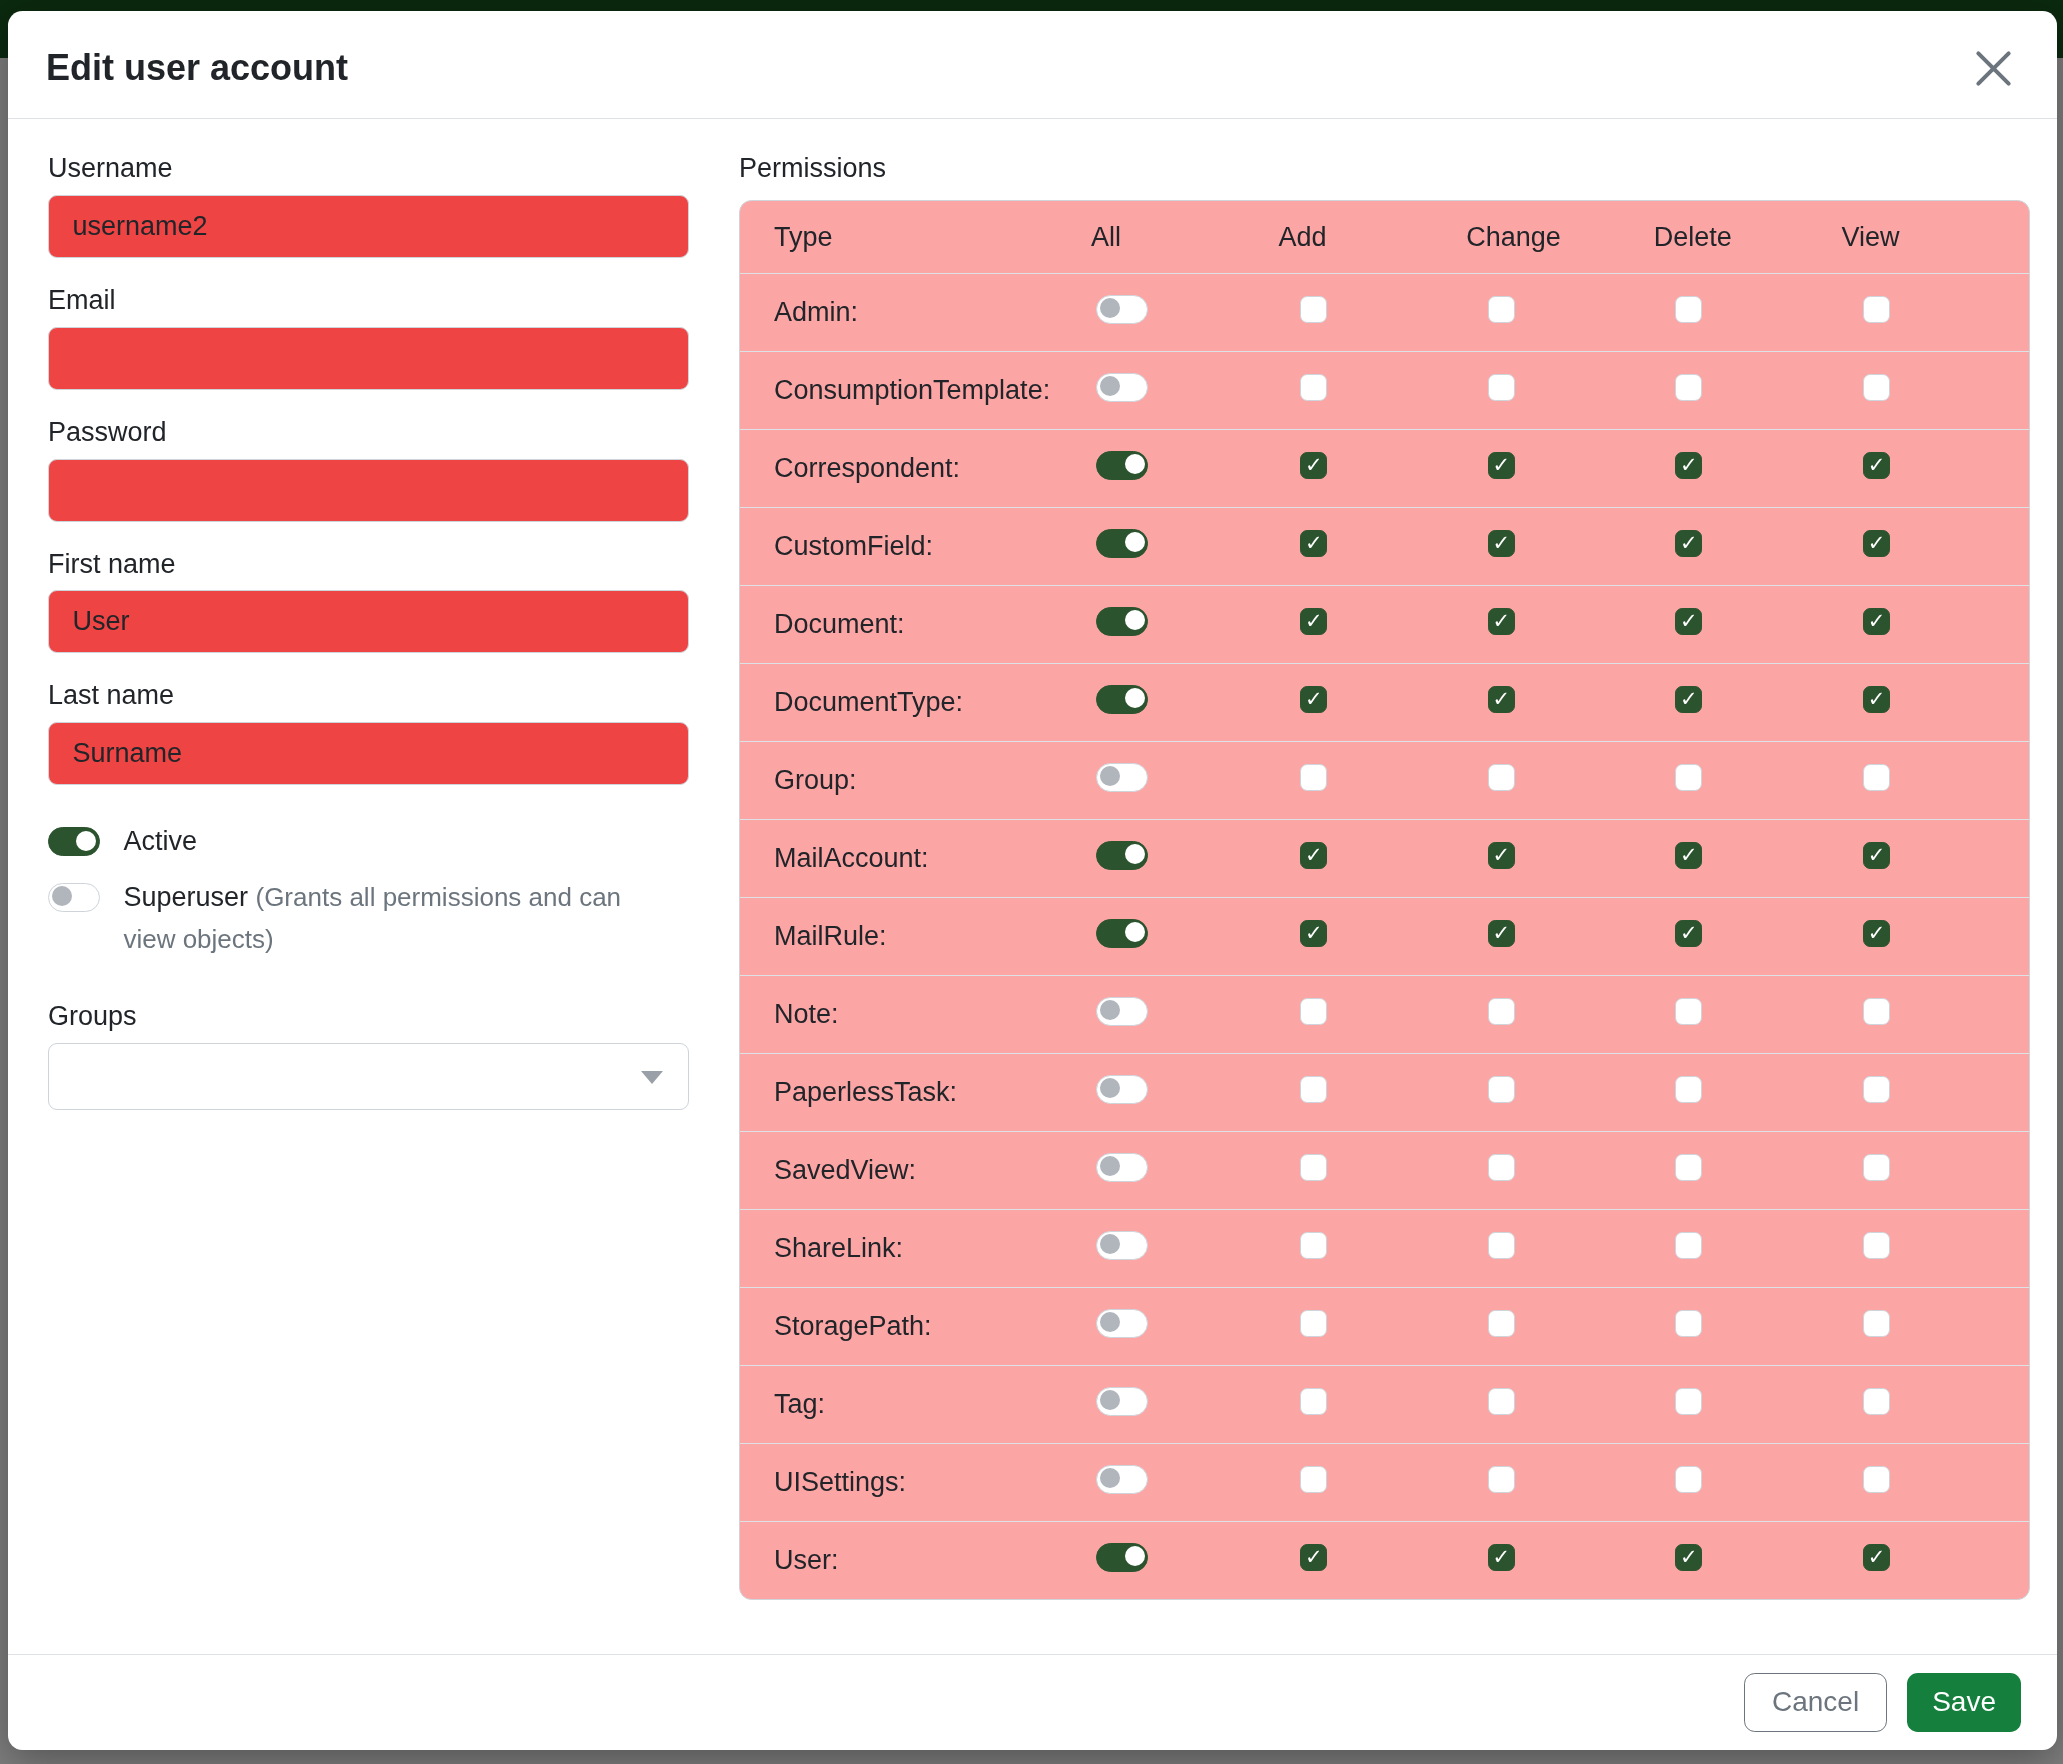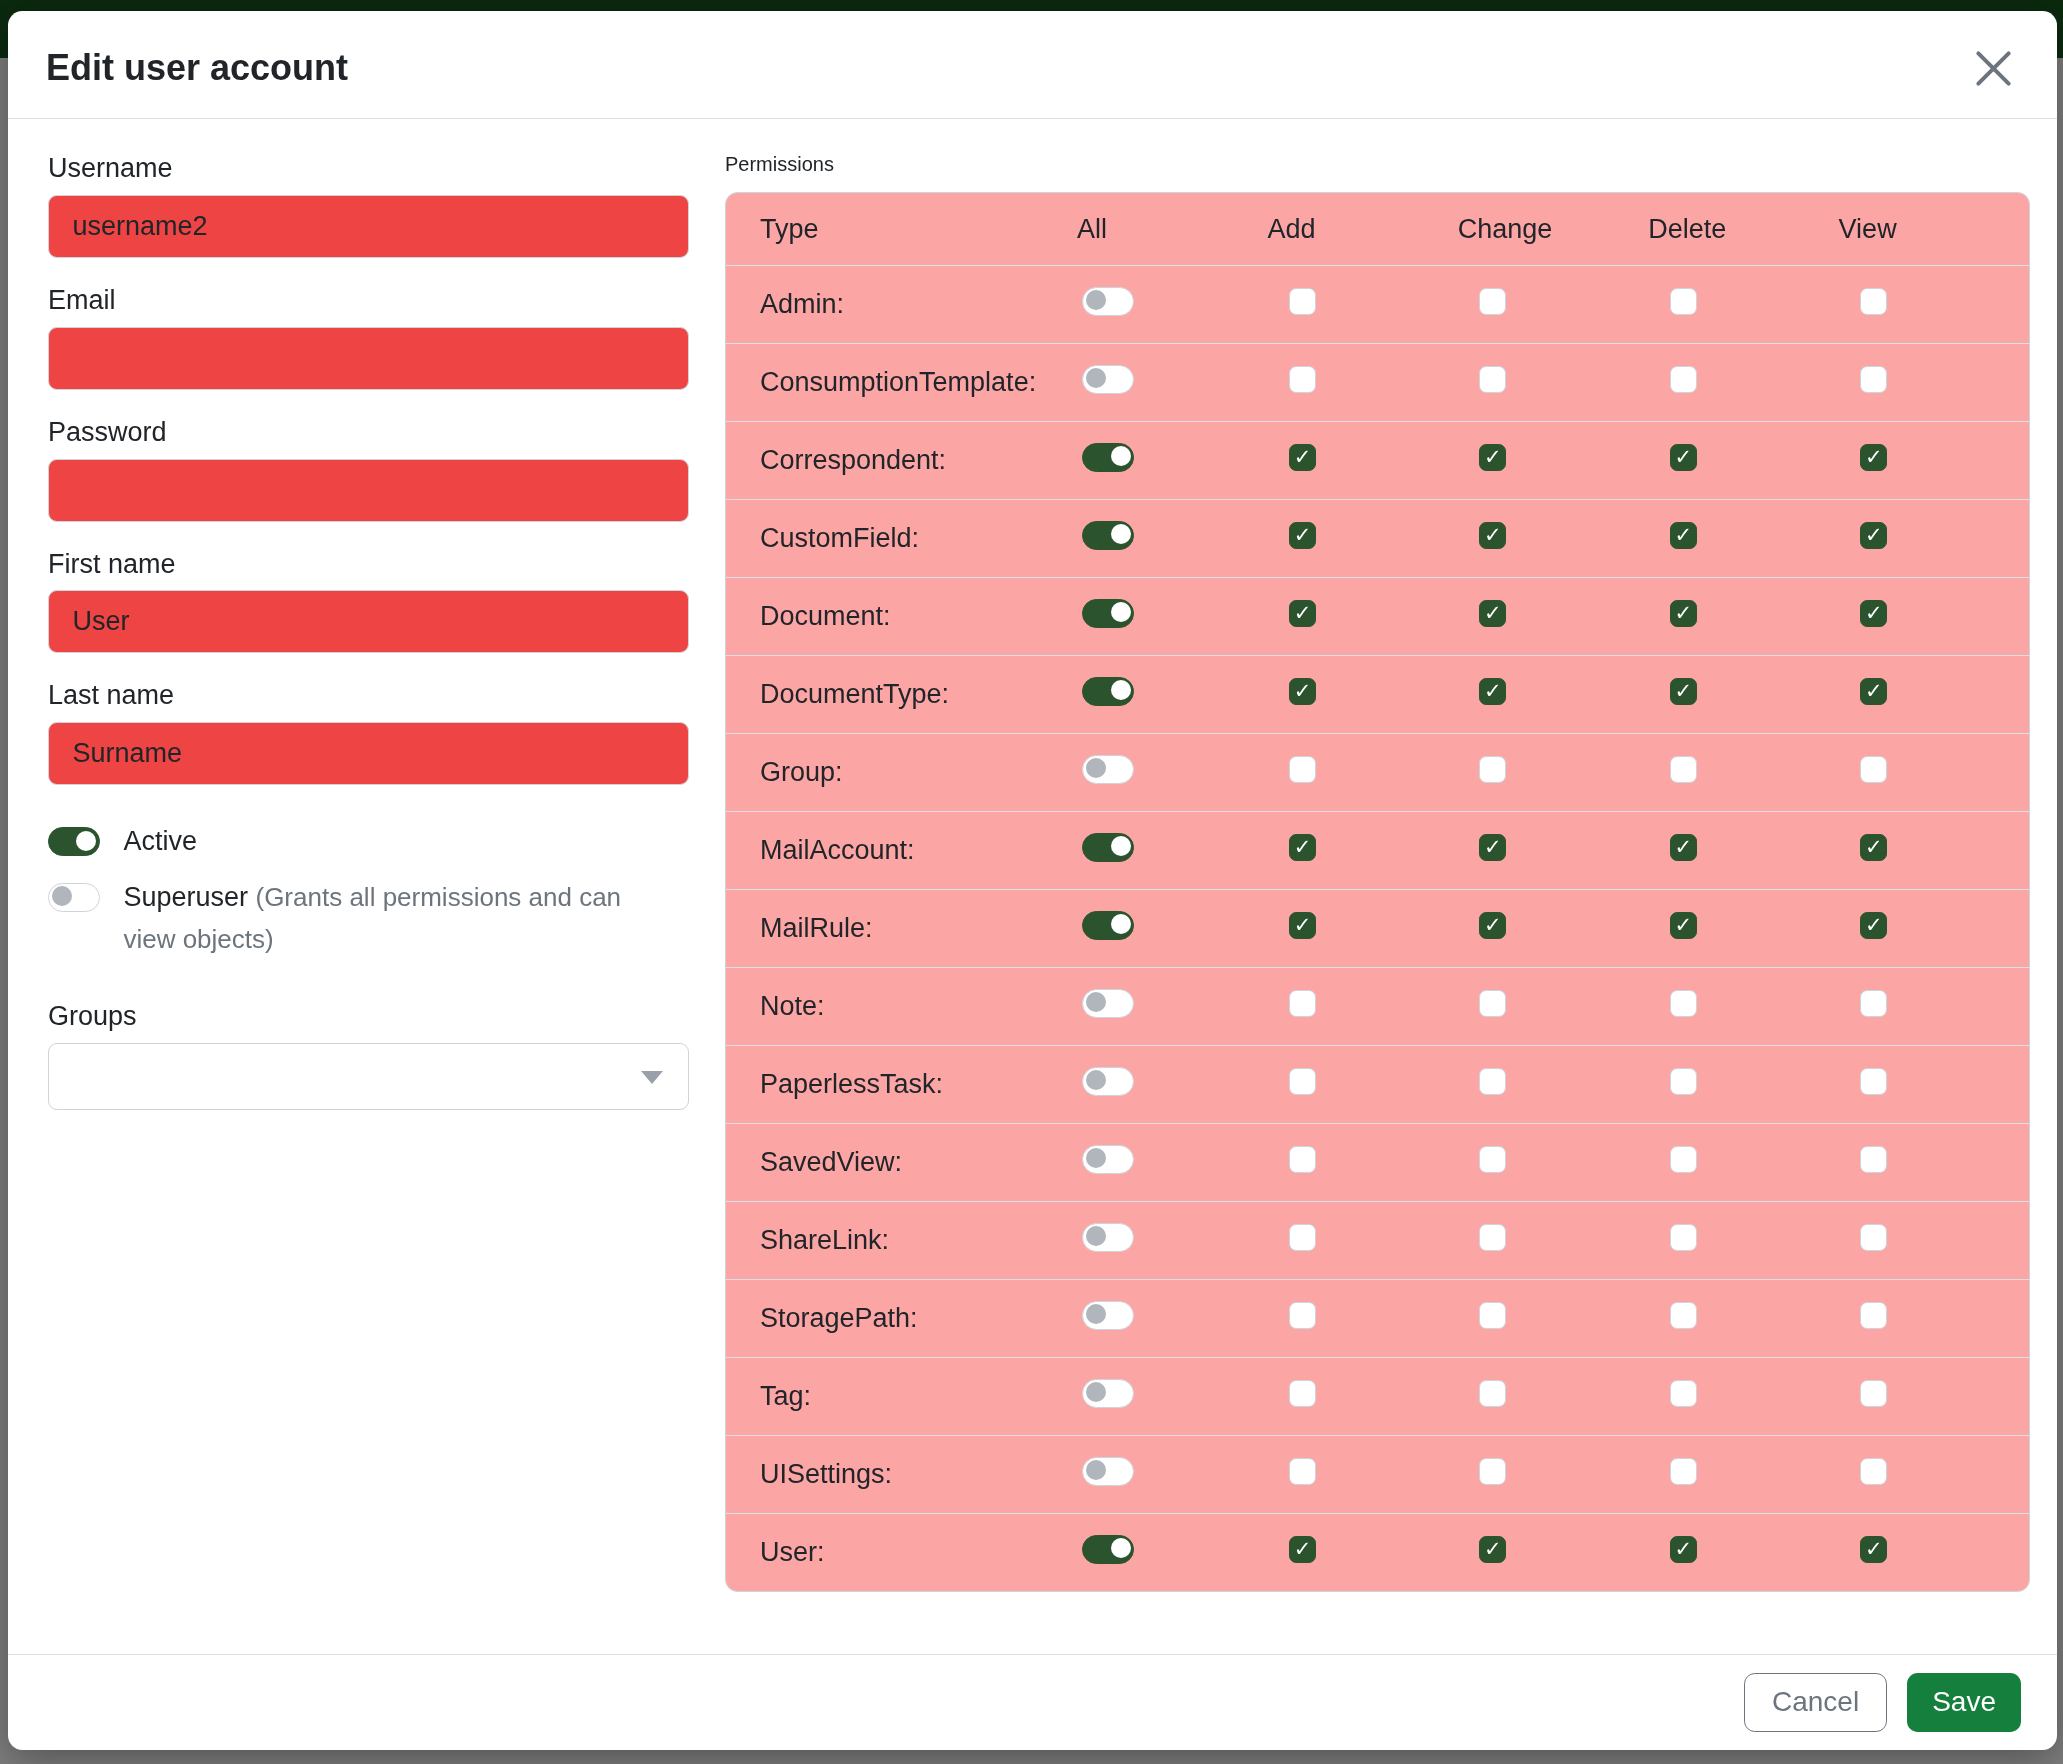--- a/index.html
+++ b/index.html
@@ -27,21 +27,21 @@
   .modal-header {
     display: flex; justify-content: space-between; align-items: flex-start;
     padding: 25px 36px 21.6px 38px;
     border-bottom: 1.8px solid #dee2e6;
   }
   .modal-title { font-size: 36px; font-weight: 600; color: #212529; line-height: 1.3; margin-top: 9px; text-align: center; }
   .close-btn {
     background: none; border: none; padding: 7.2px; margin-top: 5.4px; cursor: pointer; line-height: 0;
   }
 
-  .modal-body { flex: 1; display: flex; gap: 36px; padding: 34px 27px 0 40px; overflow: hidden; }
+  .modal-body { flex: 1; display: flex; gap: 50px; padding: 34px 27px 0 40px; overflow: hidden; }
   .left-col { width: 641px; flex: none; }
   .right-col { flex: 1; }
 
   .field { margin-bottom: 27px; }
   .field-label { display: block; font-size: 27px; color: #212529; margin-bottom: 10.8px; }
   .text-input {
     width: 100%; height: 63px;
     border: 1.8px solid #ced4da; border-radius: 9px;
     font-size: 27px; color: #212529; padding: 0 23.4px;
     font-family: inherit; background: #ef4444; outline: none;
@@ -69,21 +69,21 @@
     border: 1.8px solid #ced4da; border-radius: 9px; background: #fff; cursor: pointer;
   }
   .select-caret {
     position: absolute; right: 25px; top: 50%; margin-top: -5.4px;
     width: 0; height: 0;
     border-left: 11.7px solid transparent; border-right: 11.7px solid transparent;
     border-top: 13.5px solid #99a0a8;
   }
 
   
-  .perm-label { font-size: 20px; color: #212529; margin-bottom: 16px; }
+  .perm-label { font-size: 27px; color: #212529; margin-bottom: 16px; }
   .perm-table { border: 1.8px solid #ced4da; border-radius: 12.6px; overflow: hidden; background: #fca5a5; }
   .prow { display: grid; grid-template-columns: 351px repeat(5, 1fr); align-items: center; height: 78px; }
   .prow.head { height: 72px; }
   .prow + .prow, .perm-body .prow:first-child { border-top: 1.8px solid #dee2e6; }
   .pcell { font-size: 27px; color: #212529; }
   .pcell.first { padding-left: 34px; }
   .pcell.toggle-cell { padding-left: 5.4px; }
   .pcell.cb-cell { padding-left: 21.6px; }
 
   .cb {

